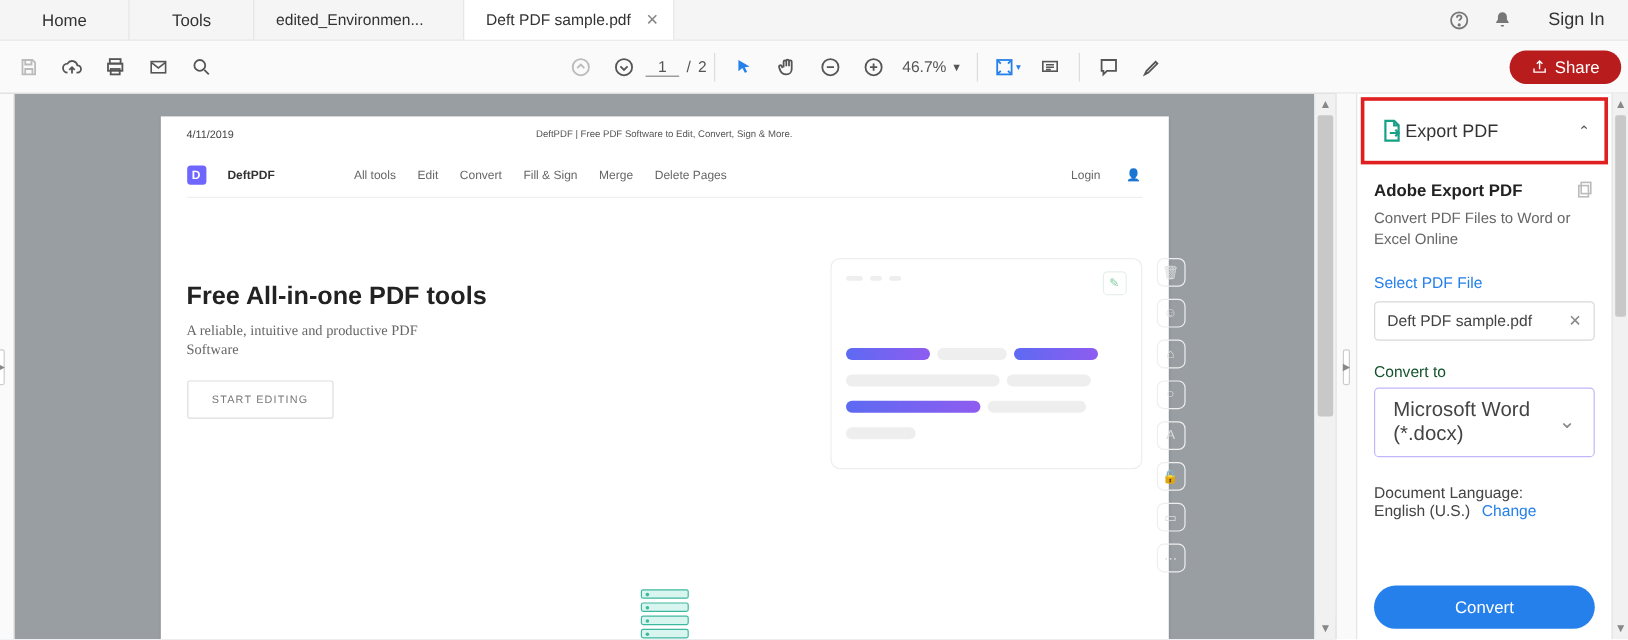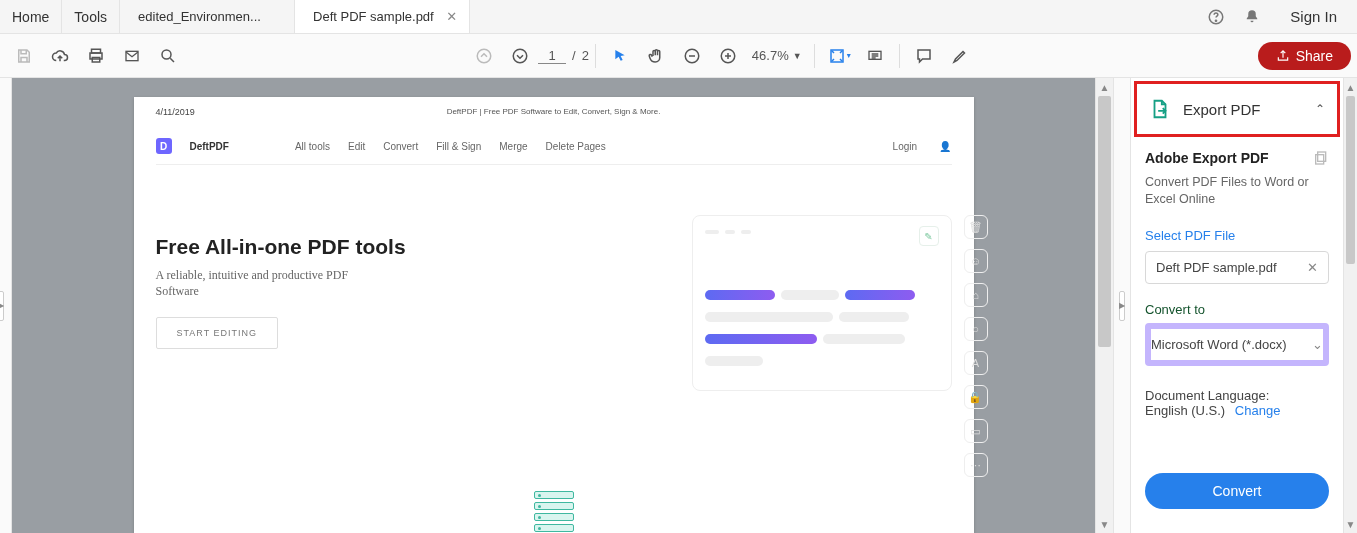--- a/index.html
+++ b/index.html
@@ -1,20 +1,20 @@
 <!DOCTYPE html>
 <html><head>
 <meta charset="utf-8">
 <style>
 * { box-sizing: border-box; margin: 0; padding: 0; font-family: "Segoe UI", Arial, sans-serif; }
 body { width: 1357px; height: 533px; overflow: hidden; background: #fff; display: flex; flex-direction: column; }
 
 
 .topbar { height: 34px; background: #f5f5f5; border-bottom: 1px solid #e4e4e4; display: flex; align-items: stretch; }
-.top-link { padding: 0 12px; display: flex; align-items: center; font-size: 14px; color: #333; cursor: pointer; }
+.top-link { padding: 0 35px; display: flex; align-items: center; font-size: 14px; color: #333; cursor: pointer; }
 .top-link.sep { border-right: 1px solid #e4e4e4; }
 .doc-tab { display: flex; align-items: center; padding: 0 12px 0 18px; font-size: 13px; color: #333; border-right: 1px solid #e4e4e4; min-width: 175px; max-width: 175px; cursor: pointer; }
 .doc-tab .tabtxt { overflow: hidden; text-overflow: ellipsis; white-space: nowrap; flex: 1; }
 .doc-tab.active { background: #fff; }
 .doc-tab .close { margin-left: 6px; color: #888; font-size: 13px; }
 .topbar .spacer { flex: 1; }
 .top-icon { width: 36px; display: flex; align-items: center; justify-content: center; color: #777; cursor: pointer; }
 .signin { padding: 0 20px; display: flex; align-items: center; font-size: 15px; color: #333; cursor: pointer; font-weight: 500;}
 
 
@@ -67,32 +67,32 @@
 .srow{width:40px;height:8px;background:#d9f5ef;border:1px solid #3fb8a0;border-radius:2px;position:relative;}
 .srow::after{content:"";position:absolute;left:3px;top:2px;width:3px;height:3px;background:#3fb8a0;border-radius:50%;}
 
 
 .mid-rail { width: 18px; background:#fafafa;border-left:1px solid #e4e4e4;border-right:1px solid #e4e4e4; position:relative;}
 .mid-rail .rail-handle{left:5px;}
 
 
 .rpanel { width: 212px; background: #fff; display: flex; flex-direction: column; }
 .rpanel-scroll{width:14px;background:#f1f1f1;border-left:1px solid #e4e4e4;display:flex;flex-direction:column;}
-.export-head { border:3px solid #e02020; margin:3px; padding: 14px 12px; display:flex;align-items:center;gap:12px;cursor:pointer;}
+.export-head { border:3px solid #e02020; margin:3px; padding: 14px 12px; display:flex;align-items:center;cursor:pointer;}
 .export-head .icn{color:#16a085;}
 .export-head .txt{flex:1; font-size:15px;color:#333;}
 .export-head .chev{color:#555;font-size:12px;}
 .panel-body{padding:10px 14px 16px; font-size:13px; color:#333;}
 .panel-body h3{font-size:14px;font-weight:700;color:#222;display:flex;align-items:center;justify-content:space-between;}
 .panel-body .sub{font-size:12.5px;color:#666;margin-top:8px;line-height:1.35;}
 .sel-label{color:#2680eb;font-size:13px;margin-top:20px;display:block;}
 .file-pill{margin-top:8px;border:1px solid #d8d8d8;border-radius:4px;padding:8px 10px;display:flex;align-items:center;justify-content:space-between;font-size:13px;color:#444;}
 .file-pill .x{color:#888;cursor:pointer;}
 .fld-label{font-size:13px;color:#14532d;margin-top:18px;}
-.sel-box{margin-top:6px;border:6px solid #c4b5fd;border-radius:4px;padding:8px 0;display:flex;align-items:center;justify-content:space-between;font-size:13px;color:#444;cursor:pointer;}
+.sel-box{margin-top:6px;border:1px solid #c4b5fd;border-radius:4px;padding:8px 15px;display:flex;align-items:center;justify-content:space-between;font-size:17px;color:#444;cursor:pointer;}
 .lang-row{margin-top:22px;font-size:13px;color:#444;}
 .lang-row .chg{color:#2680eb;margin-left:6px;cursor:pointer;}
 .convert-btn{margin-top:55px;background:#2680eb;color:#fff;text-align:center;padding:10px 0;border-radius:18px;font-size:14px;cursor:pointer;}
 
 svg{display:block;}
 </style>
 </head>
 <body>
 
 <div class="topbar">

